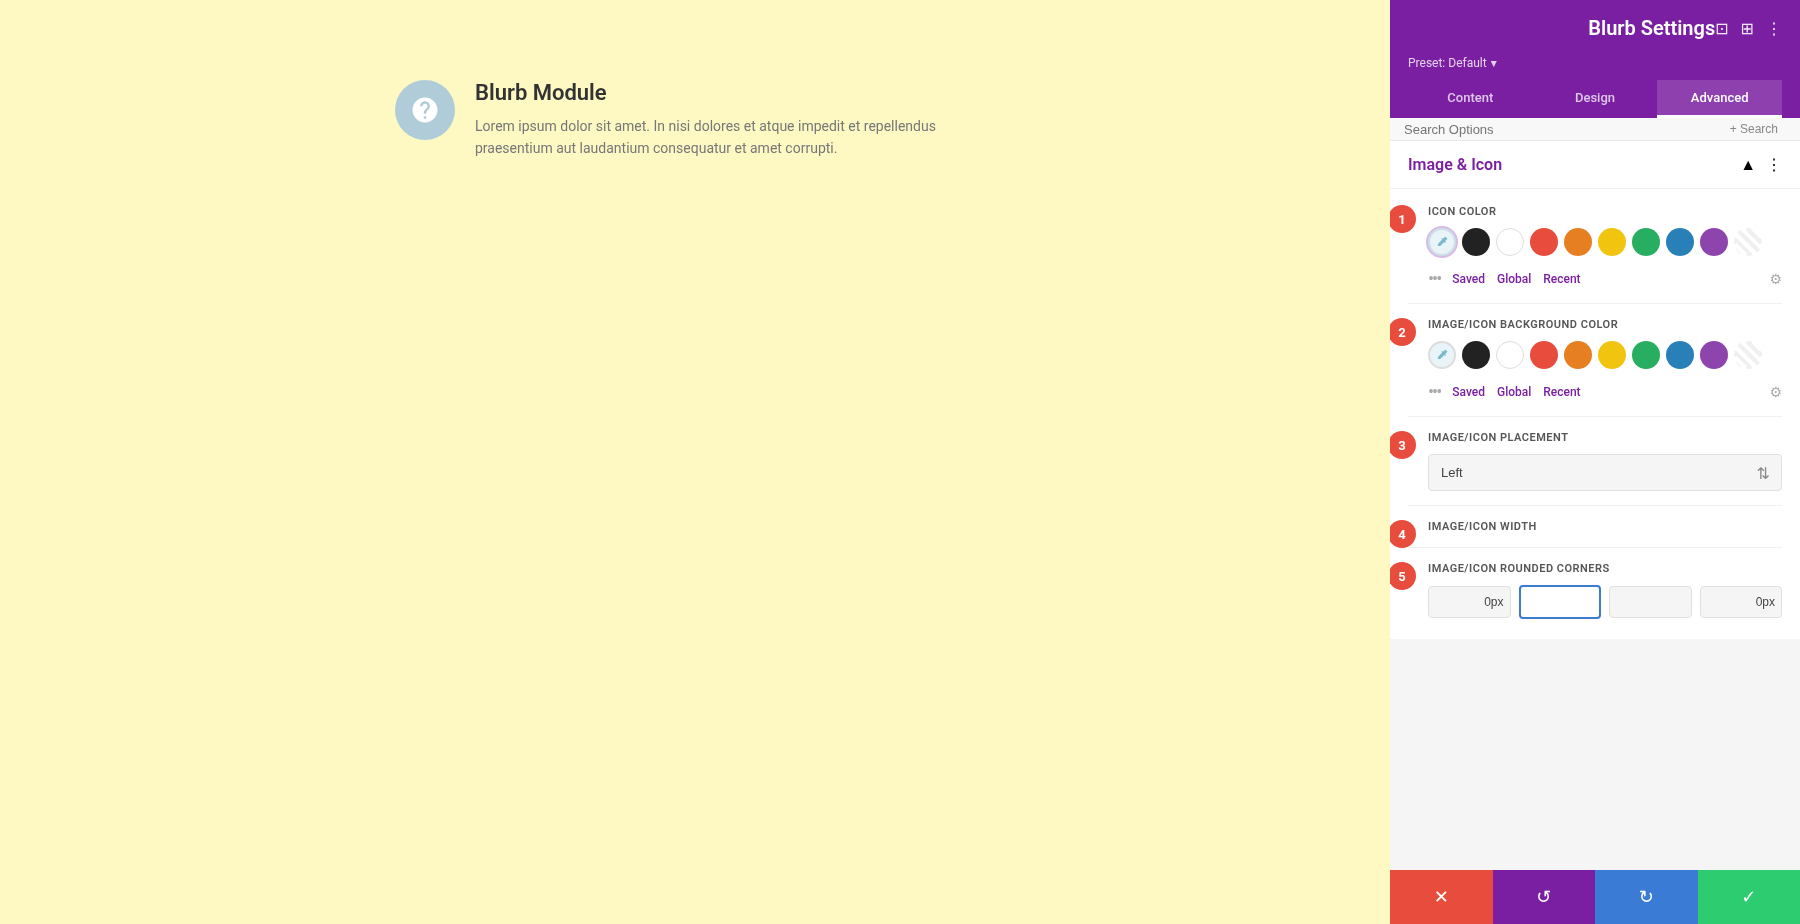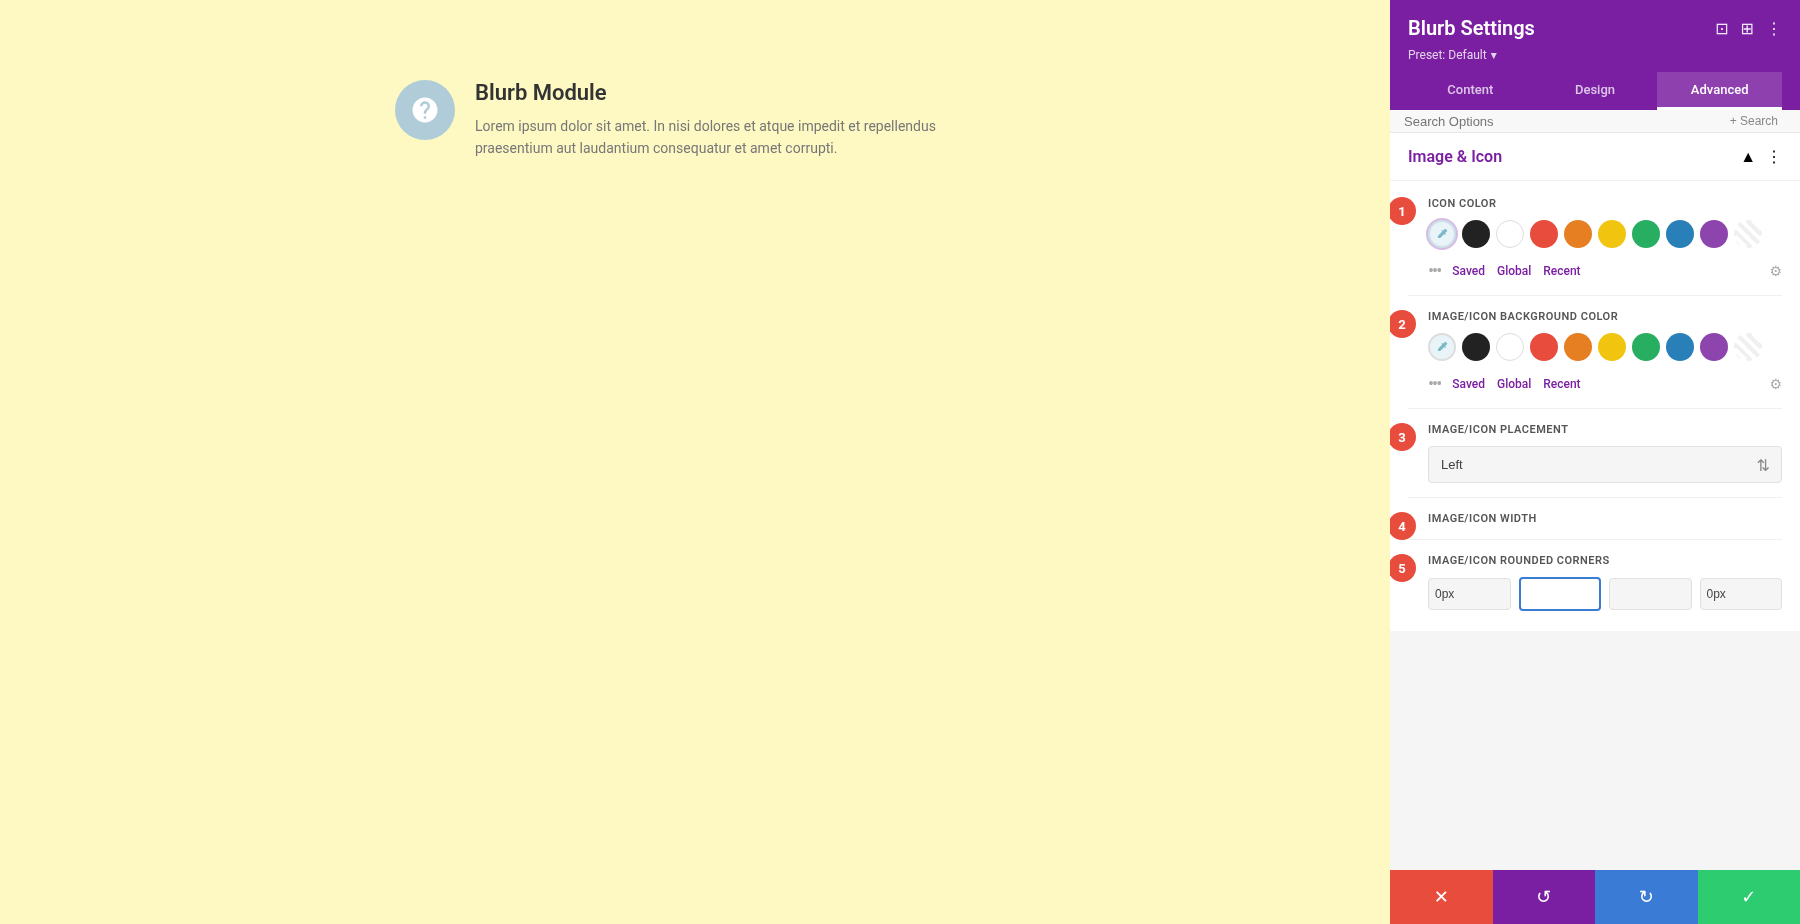--- a/index.html
+++ b/index.html
@@ -73,22 +73,22 @@
 
     .panel-header {
       background: #7b1fa2;
       padding: 16px 18px 0 18px;
       color: white;
     }
 
     .panel-header-top {
       display: flex;
       align-items: center;
-      justify-content: space-between;
-      margin-bottom: 8px;
+      justify-content: flex-end;
+      margin-bottom: 16px;
     }
 
     .panel-title {
       font-size: 20px;
       font-weight: 600;
       color: white;
     }
 
     .panel-header-icons {
       display: flex;
@@ -379,21 +379,21 @@
     }
 
     .corner-input {
       width: 100%;
       padding: 8px 6px;
       background: #f5f5f5;
       border: 1px solid #e0e0e0;
       border-radius: 4px;
       font-size: 12px;
       color: #444;
-      text-align: left;
+      text-align: right;
       outline: none;
     }
 
     .corner-input.focused {
       border: 2px solid #3a7bd5;
       background: white;
     }
 
     
     .action-bar {

